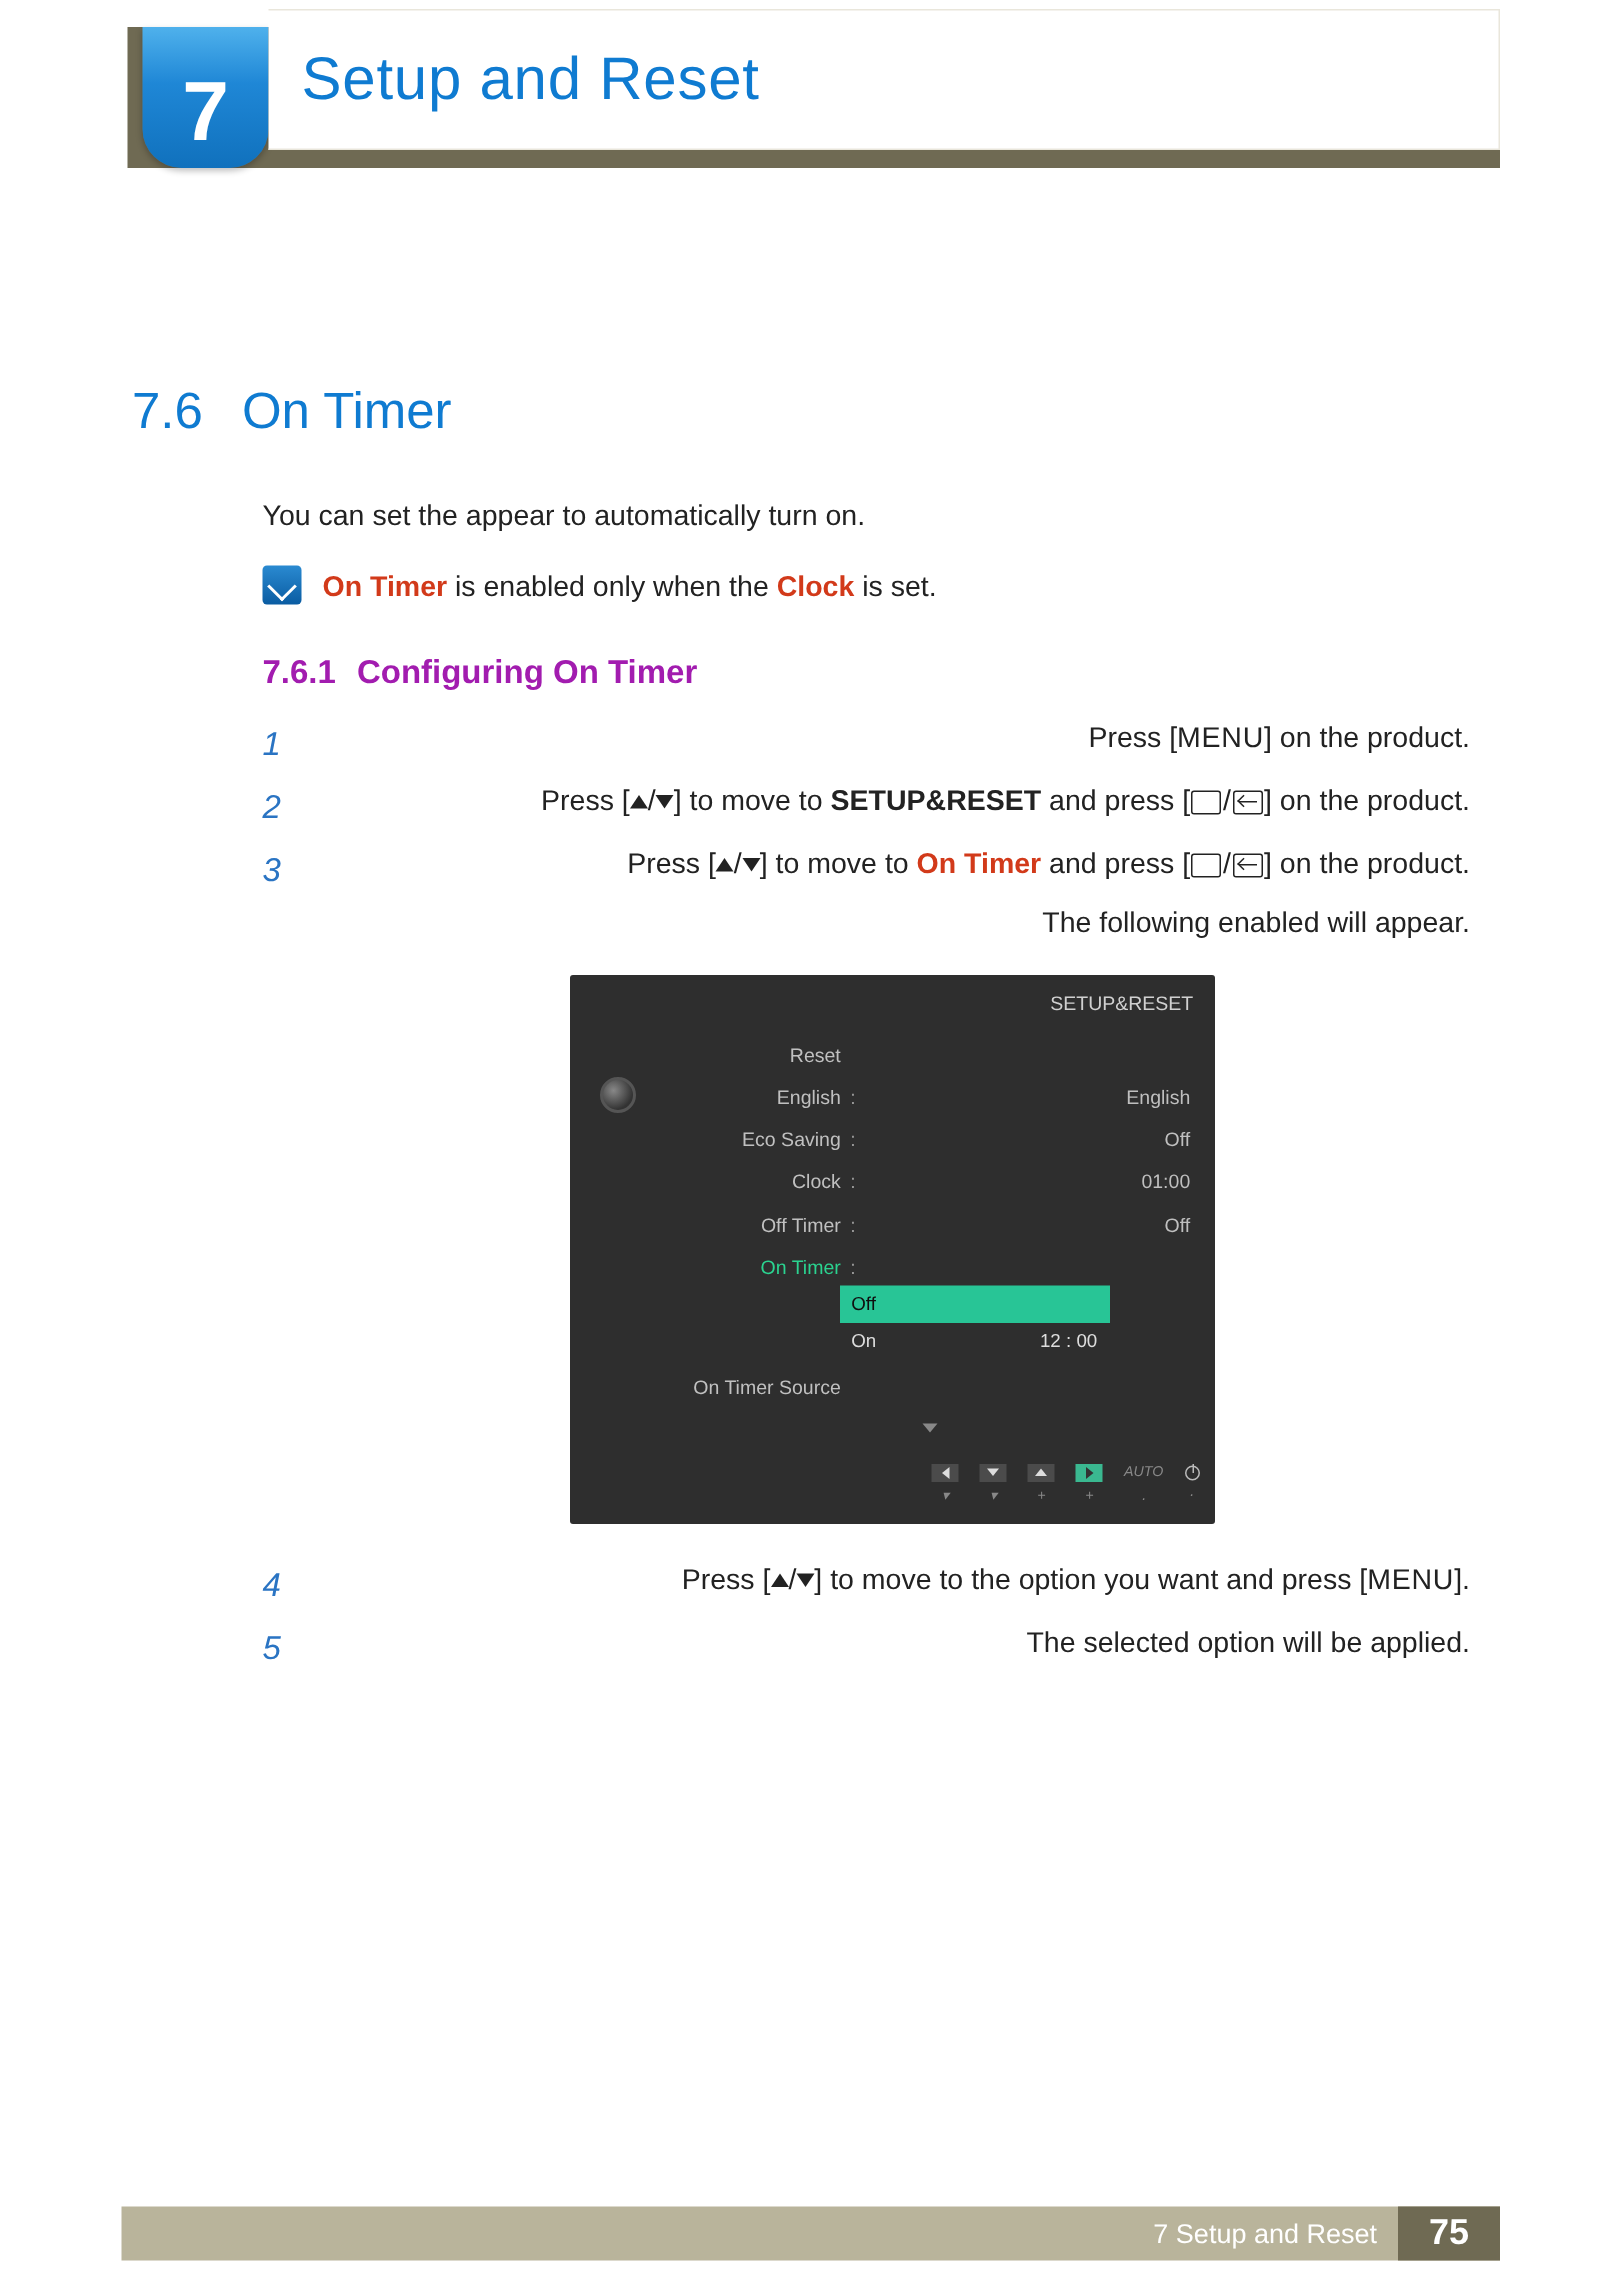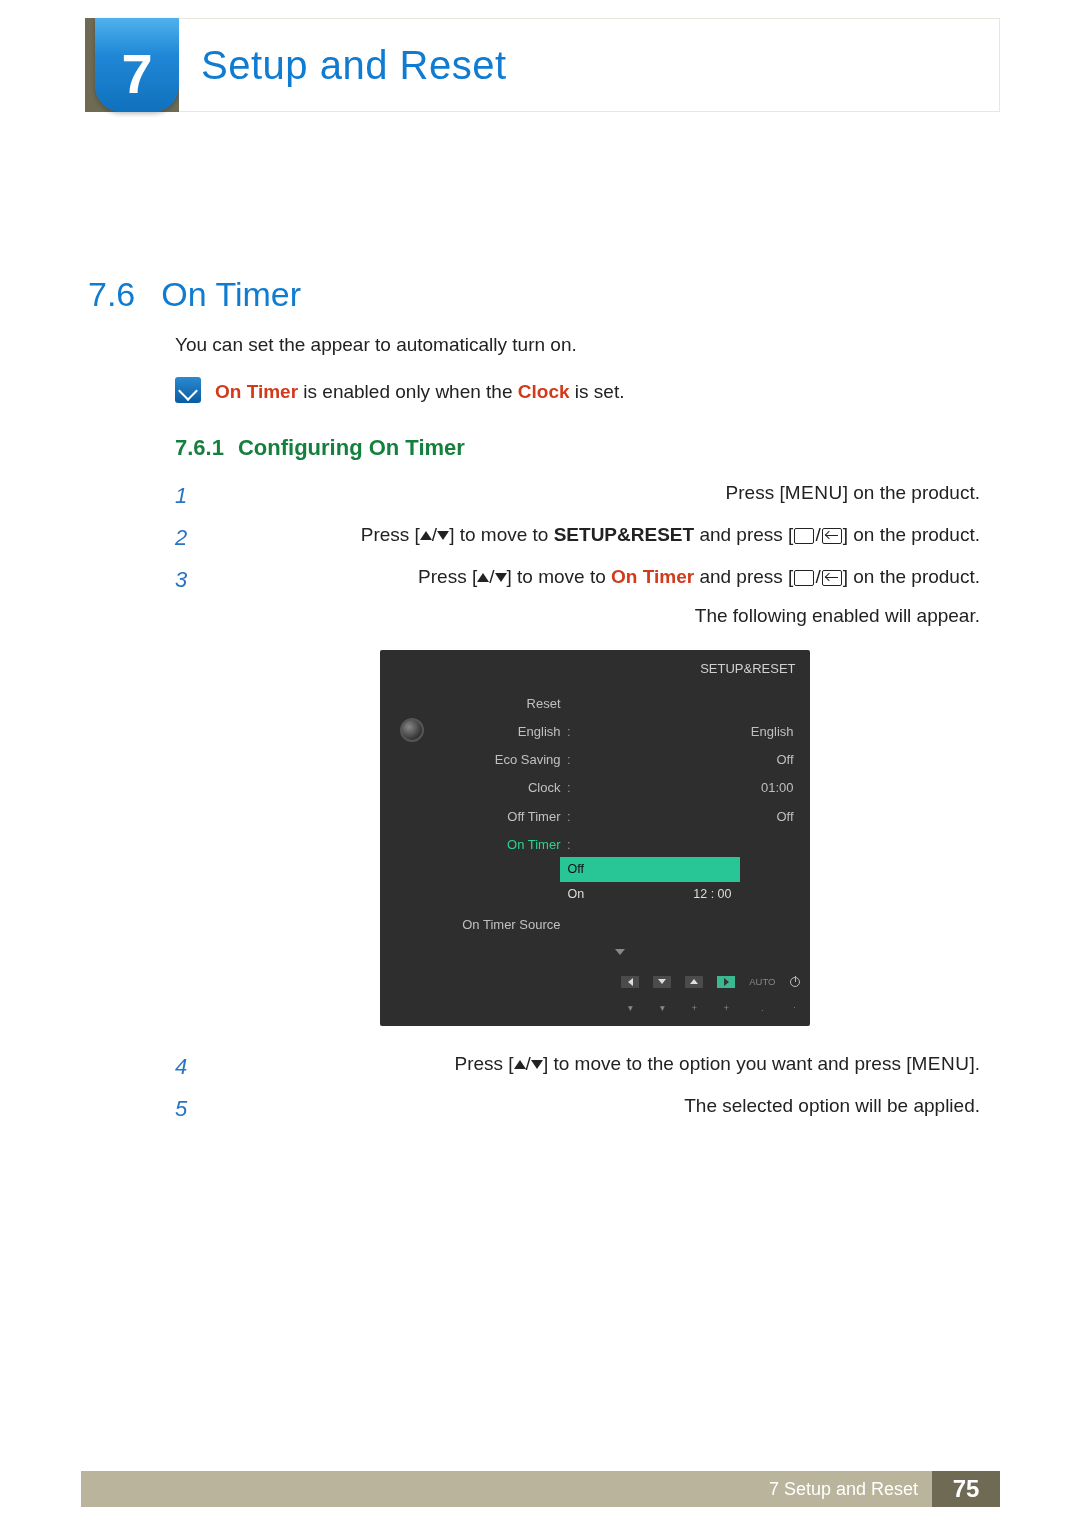--- a/index.html
+++ b/index.html
@@ -9,50 +9,50 @@
   
   .top-band { position: absolute; left: 85px; top: 18px; right: 80px; height: 94px; background: #6f6a53; }
   .chapter-badge {
     position: absolute; left: 95px; top: 18px; width: 84px; height: 94px;
     background: linear-gradient(180deg, #4fb1ec 0%, #1f87d6 40%, #1071bd 100%);
     border-bottom-left-radius: 26px; border-bottom-right-radius: 26px;
     color: #fff; font-size: 56px; font-weight: bold; display: flex; justify-content: center; align-items: flex-end; padding-bottom: 6px;
     box-shadow: 0 2px 4px rgba(0,0,0,.25);
   }
   .chapter-title-wrap {
-    position: absolute; left: 179px; top: 18px; right: 80px; height: 94px;
+    position: absolute; left: 179px; top: 6px; right: 80px; height: 94px;
     background: #fff; display: flex; align-items: center; padding-left: 22px;
     border: 1px solid #e9e6db; border-left: none;
   }
   .chapter-title { color: #0f7bd1; font-size: 40px; letter-spacing: .5px; }
 
   
   .section-row { position: absolute; left: 88px; top: 255px; display: flex; align-items: baseline; gap: 26px; }
-  .section-num { color: #0f7bd1; font-size: 34px; font-weight: 400; margin-top: 20px; }
+  .section-num { color: #0f7bd1; font-size: 34px; font-weight: 400; }
   .section-title { color: #0f7bd1; font-size: 34px; font-weight: 400; }
 
   
   .body { position: absolute; left: 175px; top: 330px; right: 100px; }
   .para { font-size: 19px; line-height: 1.55; color: #222; margin-bottom: 18px; }
 
   .note-row { display: flex; gap: 14px; margin: 10px 0 28px 0; align-items: flex-start; text-align: center; }
   .note-icon {
     width: 26px; height: 26px; flex: 0 0 26px;
     background: linear-gradient(180deg,#2a8ad1,#0a5ca2);
     border-radius: 3px; position: relative;
   }
   .note-icon::after {
     content: ""; position: absolute; left: 6px; top: 7px; width: 12px; height: 12px;
     border-bottom: 2px solid #fff; border-left: 2px solid #fff;
     transform: rotate(-45deg);
   }
   .note-text { font-size: 19px; line-height: 1.55; }
   .emph { color: #d23a1a; font-weight: bold; }
 
-  .subheading { color: #15803d; font-size: 22px; font-weight: bold; margin: 8px 0 16px 0; }
+  .subheading { color: #a21caf; font-size: 22px; font-weight: bold; margin: 8px 0 16px 0; }
   .subhead-num { margin-right: 14px; }
 
   ol.steps { list-style: none; counter-reset: step; }
   ol.steps > li { position: relative; padding-left: 34px; font-size: 19px; line-height: 1.7; margin-bottom: 10px; text-align: right; }
   ol.steps > li::before {
     counter-increment: step; content: counter(step);
     position: absolute; left: 0; top: 0; color: #2a74c3; font-style: italic; font-size: 22px;
   }
   .menu-word { font-family: Arial, sans-serif; font-weight: normal; letter-spacing: 0.5px; }
   .icon-inline {
@@ -90,21 +90,21 @@
     position: relative; margin: -2px 0 4px 118px; width: 180px;
   }
   .popup .opt { padding: 2px 8px; font-size: 12.5px; color: #ddd; display:flex; justify-content:space-between; }
   .popup .opt.sel { background: #28c596; color: #0f0f0f; }
   .osd-more { text-align: center; color: #777; font-size: 12px; padding-top: 2px; }
   .osd .tri-down { display:inline-block; width:0;height:0;border-left:5px solid transparent;border-right:5px solid transparent;border-top:6px solid #888; }
   .osd-footer {
     margin-top: 4px; padding: 4px 10px 2px 0; display: flex; justify-content: flex-end; gap: 14px;
     color: #bbb; font-size: 10.5px; align-items: center;
   }
-  .osd-footer .colpair { display:flex; flex-direction:column; align-items:center; gap:12px; }
+  .osd-footer .colpair { display:flex; flex-direction:column; align-items:center; gap:2px;font-style:italic; }
   .osd-footer .box { width: 18px; height: 12px; background:#4b4b4b; display:flex; align-items:center; justify-content:center; }
   .osd-footer .box.hl { background:#3ab890; }
   .osd-footer .t-left { width:0;height:0;border-top:4px solid transparent;border-bottom:4px solid transparent;border-right:5px solid #ddd; }
   .osd-footer .t-right{ width:0;height:0;border-top:4px solid transparent;border-bottom:4px solid transparent;border-left:5px solid #333; }
   .osd-footer .t-up   { width:0;height:0;border-left:4px solid transparent;border-right:4px solid transparent;border-bottom:5px solid #ddd; }
   .osd-footer .t-down { width:0;height:0;border-left:4px solid transparent;border-right:4px solid transparent;border-top:5px solid #ddd; }
   .osd-footer .lbltxt { font-size:9.5px; color:#888; }
   .osd-footer .pwr { width:10px;height:10px;border:1.2px solid #bbb;border-radius:50%; position:relative;}
   .osd-footer .pwr::after{content:"";position:absolute;left:4px;top:-2px;width:1.2px;height:6px;background:#bbb;}
 

